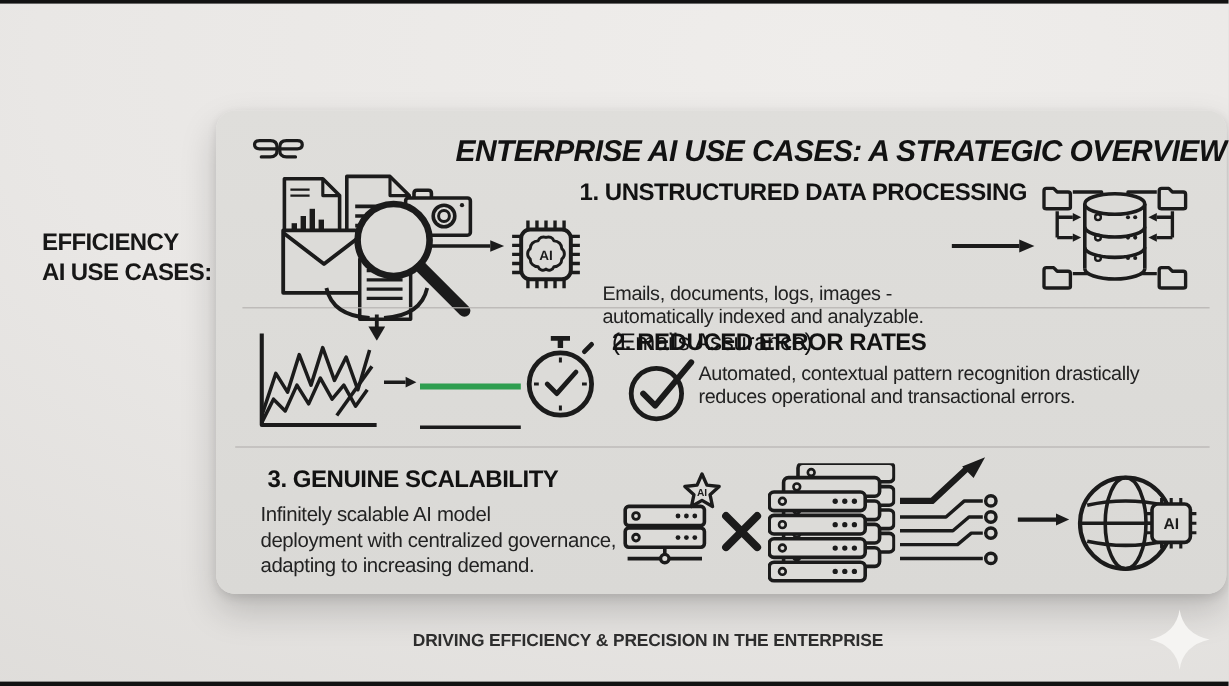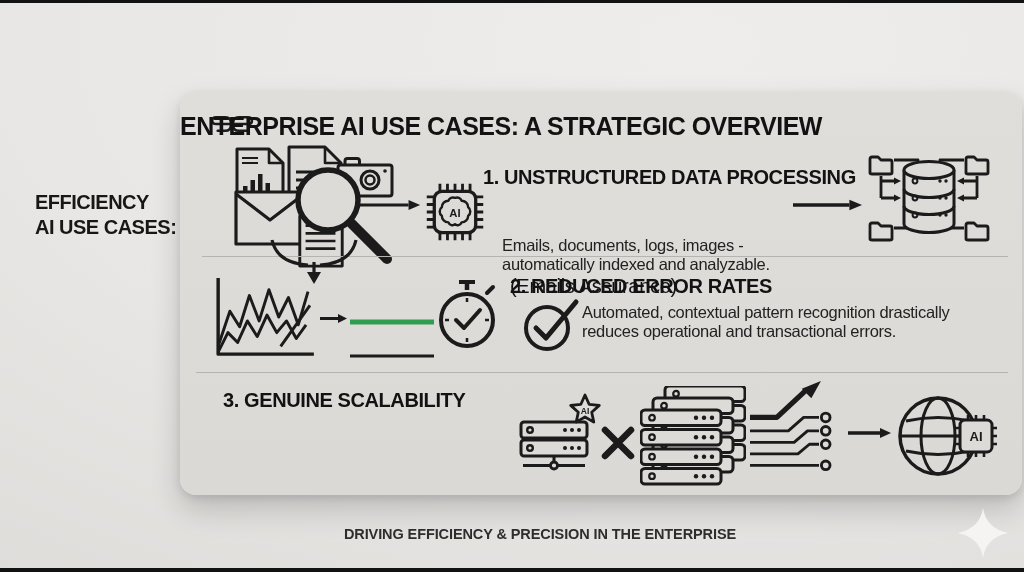--- a/index.html
+++ b/index.html
@@ -10,30 +10,30 @@
   }
   .edge{position:absolute;left:0;right:0;background:#121212;}
   .edge.top{top:0;height:3px;}
   .edge.bottom{bottom:0;height:4px;}
   .side-label{position:absolute;left:35px;top:190px;font-size:20px;font-weight:700;
     letter-spacing:-0.5px;line-height:25px;color:#171717;}
   .card{position:absolute;left:180px;top:92px;width:842px;height:403px;border-radius:16px;
     background:linear-gradient(180deg,#dfdedb 0%,#dad9d6 100%);
     box-shadow:0 14px 30px rgba(0,0,0,.18),0 3px 8px rgba(0,0,0,.10);}
   .card *{position:absolute;}
-  .title{left:0;right:0;top:20px;text-align:left;font-size:25px;font-weight:700;
-    letter-spacing:-0.5px;color:#121212;white-space:nowrap;}
+  .title{left:0;right:0;top:20px;text-align:right;font-size:25px;font-weight:700;
+    letter-spacing:-0.5px;color:#121212;white-space:nowrap;font-style:italic;}
   .logo{left:28px;top:16px;width:48px;height:32px;}
   .divider{border-top:1.5px solid #b6b4b1;height:0;}
   .d1{left:22px;right:14px;top:164px;}
   .d2{left:16px;right:14px;top:280px;}
   .heading{font-size:20px;font-weight:700;letter-spacing:-0.4px;color:#121212;white-space:nowrap;}
   .heading .note{position:static;font-weight:400;letter-spacing:-0.3px;}
   .body{font-size:16.5px;letter-spacing:-0.3px;line-height:19px;color:#222;white-space:nowrap;}
-  .h1{left:303px;top:74px;}  .b1{left:322px;top:100px;margin-top:44px;}
+  .h1{left:303px;top:58px;}  .b1{left:322px;top:100px;margin-top:44px;}
   .h2{left:330px;top:183px;} .b2{left:402px;top:211px;}
   .h3{left:43px;top:297px;}  .b3{left:37px;top:326px;font-size:17px;line-height:21.5px;}
   .b3 div, .b1 div, .b2 div{position:static;}
   
   .cluster{left:46px;top:52px;width:176px;height:124px;}
   .i-docbar{left:8px;top:2px;width:52px;height:62px;}
   .i-doc1{left:60px;top:0;width:58px;height:70px;}
   .i-cam{left:110px;top:10px;width:58px;height:44px;}
   .i-env{left:8px;top:46px;width:72px;height:56px;}
   .i-doc2{left:70px;top:70px;width:50px;height:54px;}
@@ -253,20 +253,25 @@
       </svg>
     </div>
     <div class="b2 body">
       <div>Automated, contextual pattern recognition drastically</div>
       <div>reduces operational and transactional errors.</div>
     </div>
 
     <div class="divider d2"></div>
 
     <div class="h3 heading">3. GENUINE SCALABILITY</div>
+    <div class="b3 body">
+      <div>Infinitely scalable AI model</div>
+      <div>deployment with centralized governance,</div>
+      <div>adapting to increasing demand.</div>
+    </div>
 
     <div class="i-srvai">
       <svg viewBox="0 0 92 88">
         <path class="stroke" stroke-width="3" d="M8 73.5 H70"></path>
         <path class="stroke" stroke-width="3" d="M39 64 V70"></path>
         <circle class="stroke fillbg" stroke-width="2.8" cx="39" cy="73.5" r="3.5"></circle>
         <rect class="stroke fillbg" stroke-width="3" x="6" y="30" width="66" height="16" rx="3"></rect>
         <rect class="stroke fillbg" stroke-width="3" x="6" y="48" width="66" height="16" rx="3"></rect>
         <circle class="stroke" stroke-width="2.4" cx="15" cy="38" r="2.8"></circle>
         <circle class="stroke" stroke-width="2.4" cx="15" cy="56" r="2.8"></circle>

